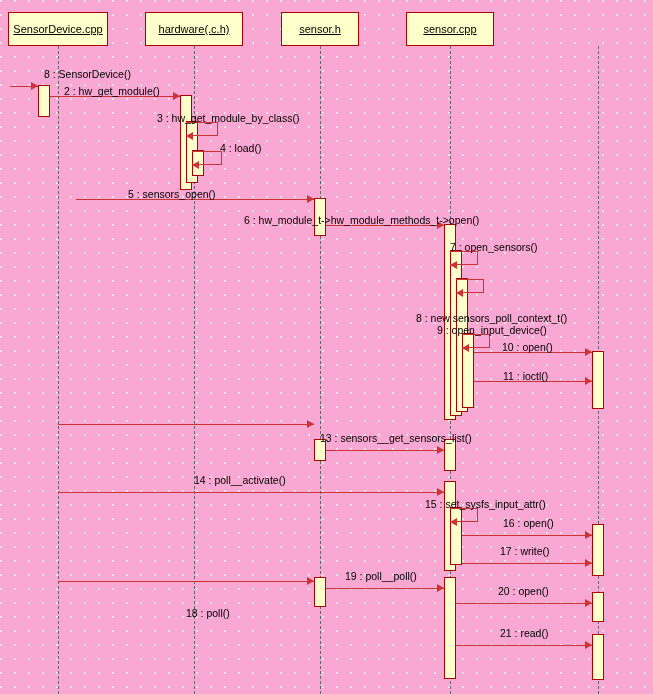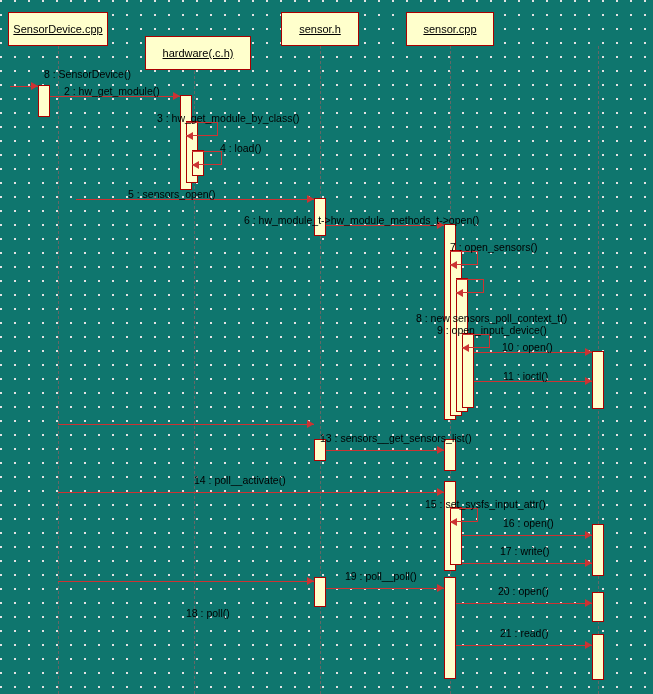--- a/index.html
+++ b/index.html
@@ -4,21 +4,21 @@
 <style>
   html, body {
     margin: 0;
     padding: 0;
     background: #ffffff;
   }
   #canvas {
     position: relative;
     width: 653px;
     height: 694px;
-    background: #0f766e;
+    background: #f9a8d4;
     font-family: "Liberation Sans", sans-serif;
     overflow: hidden;
   }
   .grid {
     position: absolute;
     left: 0; top: 0;
     width: 653px; height: 694px;
     background-image:
       radial-gradient(circle at 1px 1px, #e3e3e3 1px, transparent 1px);
     background-size: 14px 14px;
@@ -92,21 +92,21 @@
 
   <div class="lifeline-line" style="left:58px; top:46px; height:648px;"></div>
   <div class="lifeline-line" style="left:194px; top:46px; height:648px;"></div>
   <div class="lifeline-line" style="left:320px; top:46px; height:648px;"></div>
   <div class="lifeline-line" style="left:450px; top:46px; height:648px;"></div>
   <div class="lifeline-line" style="left:598px; top:46px; height:648px;"></div>
 
   <div class="lifeline-head" style="left:8px; top:12px; width:100px;">
     <span>SensorDevice.cpp</span>
   </div>
-  <div class="lifeline-head" style="left:145px; top:12px; width:106px;margin-top:24px;">
+  <div class="lifeline-head" style="left:145px; top:12px; width:98px;">
     <span>hardware(.c.h)</span>
   </div>
   <div class="lifeline-head" style="left:281px; top:12px; width:78px;">
     <span>sensor.h</span>
   </div>
   <div class="lifeline-head" style="left:406px; top:12px; width:88px;">
     <span>sensor.cpp</span>
   </div>
 
   <div class="activation" style="left:38px; top:85px; height:32px;"></div>

